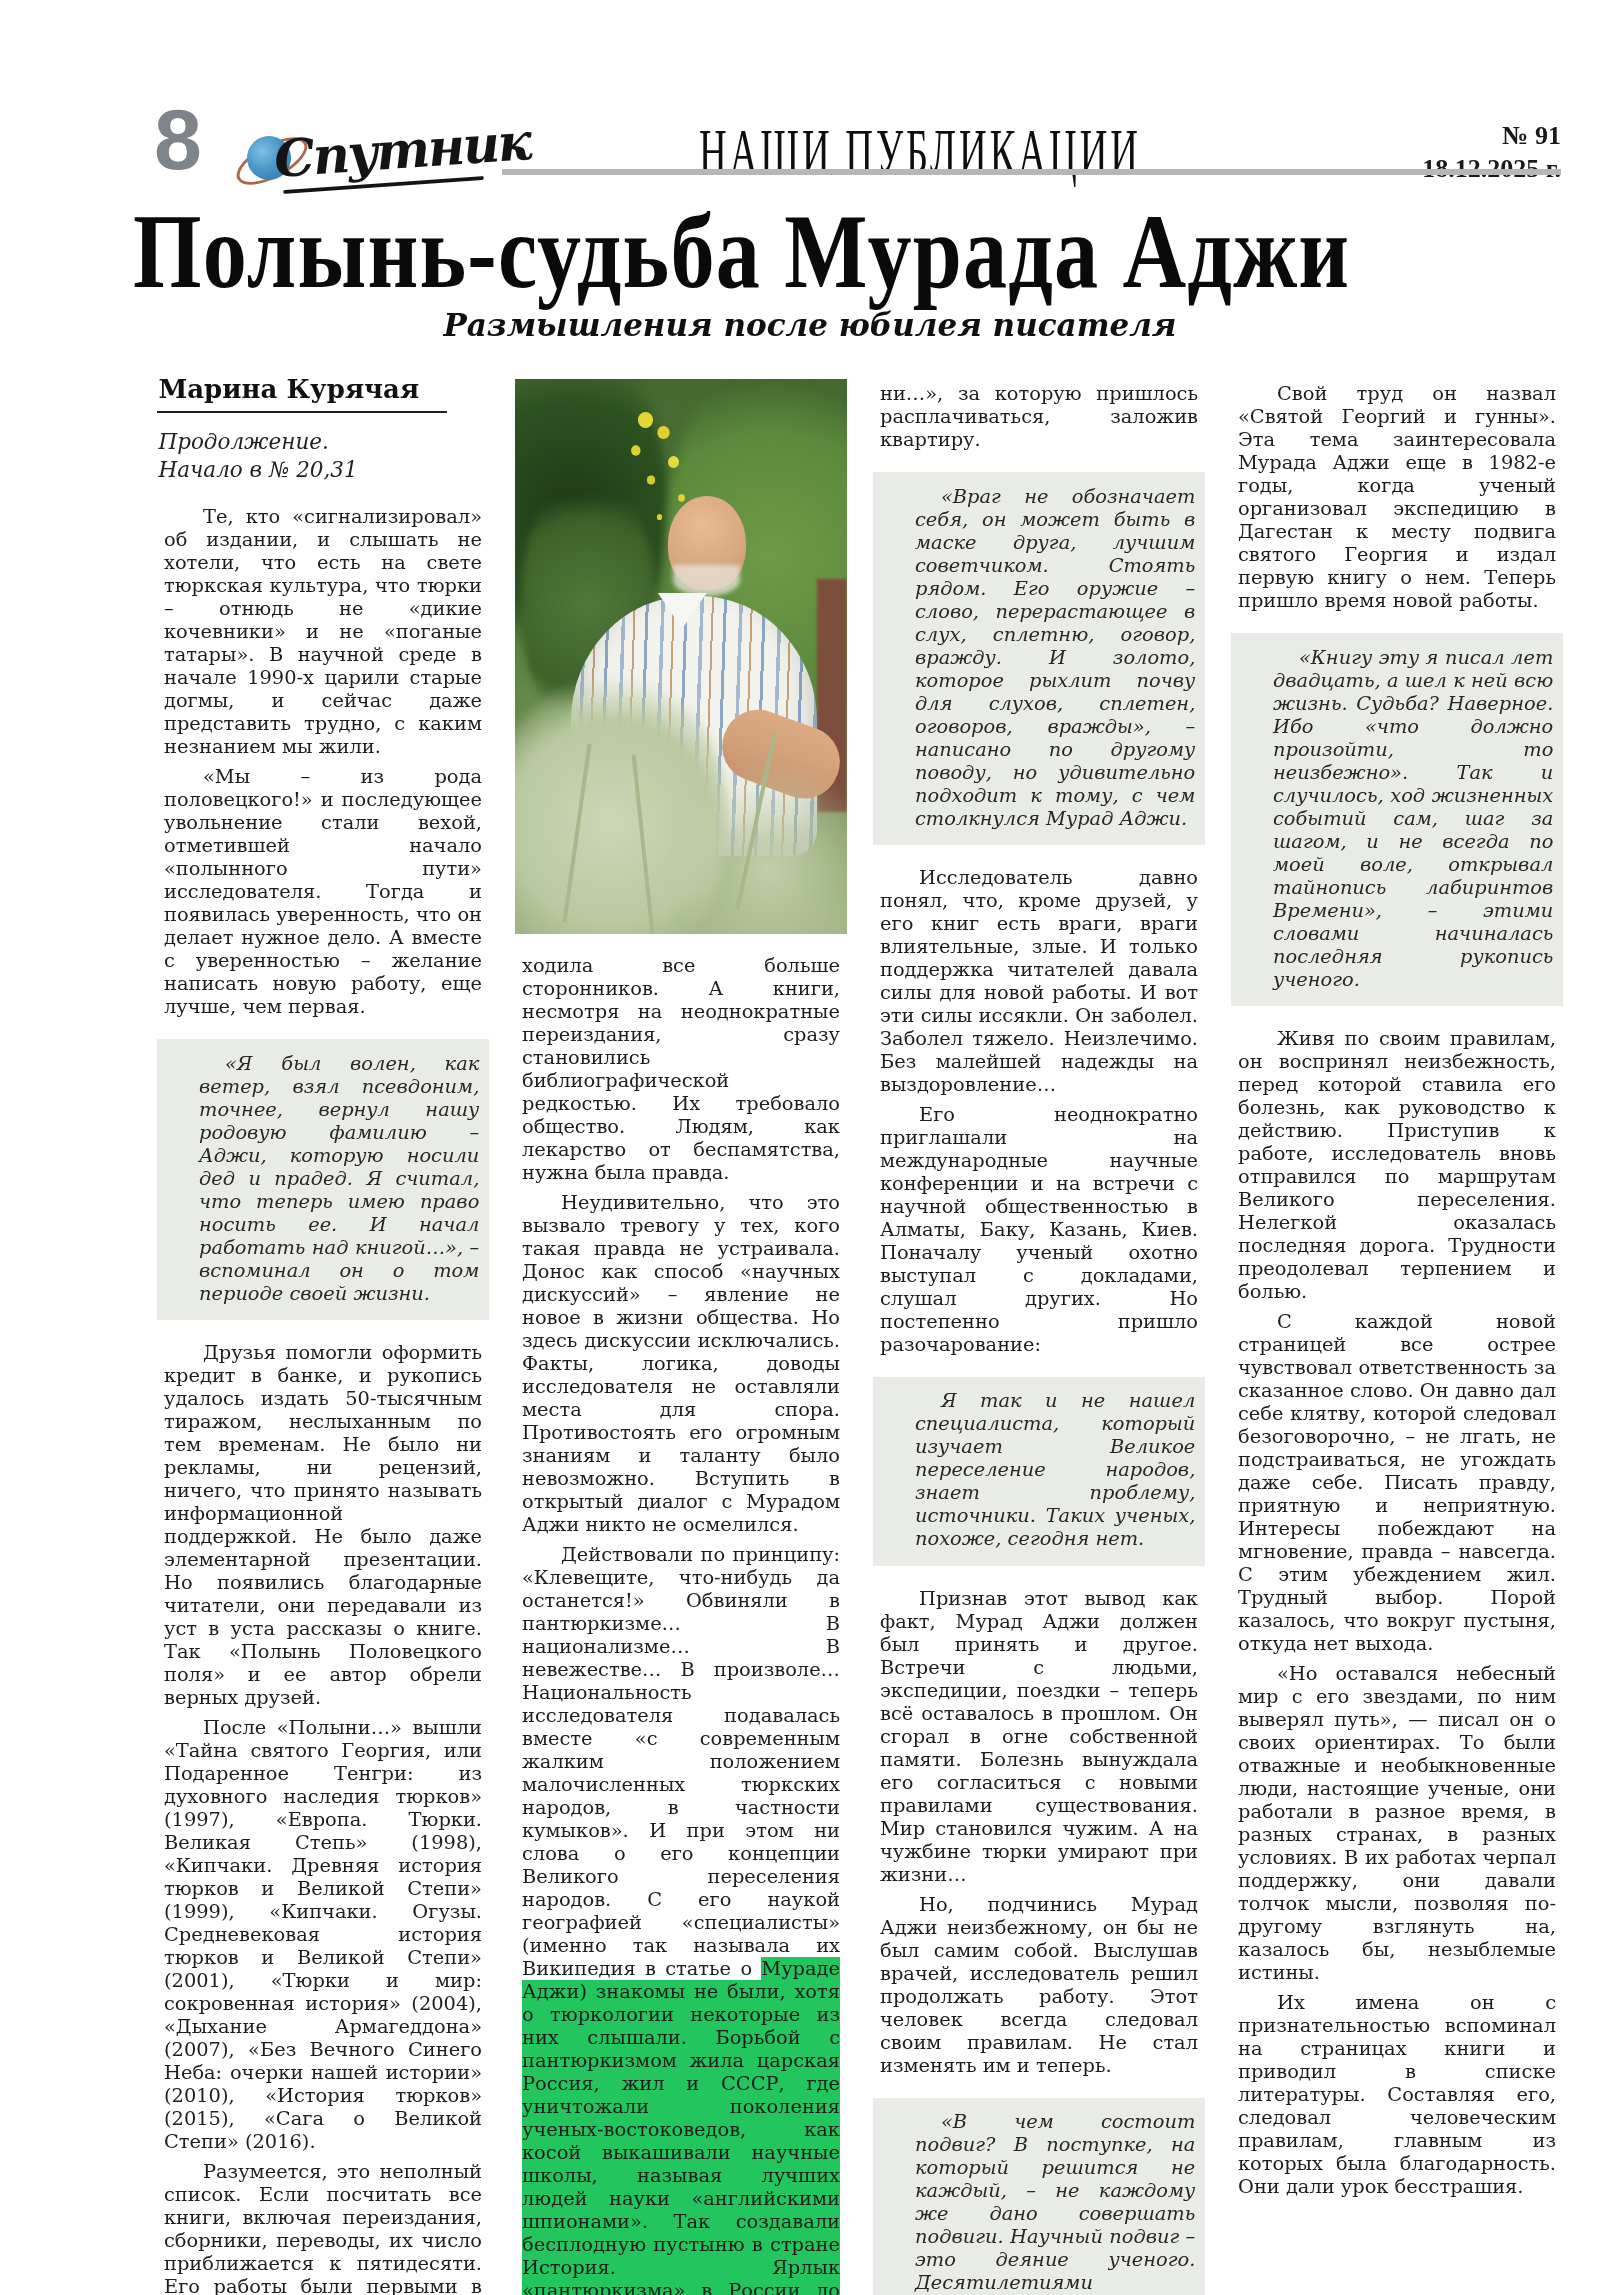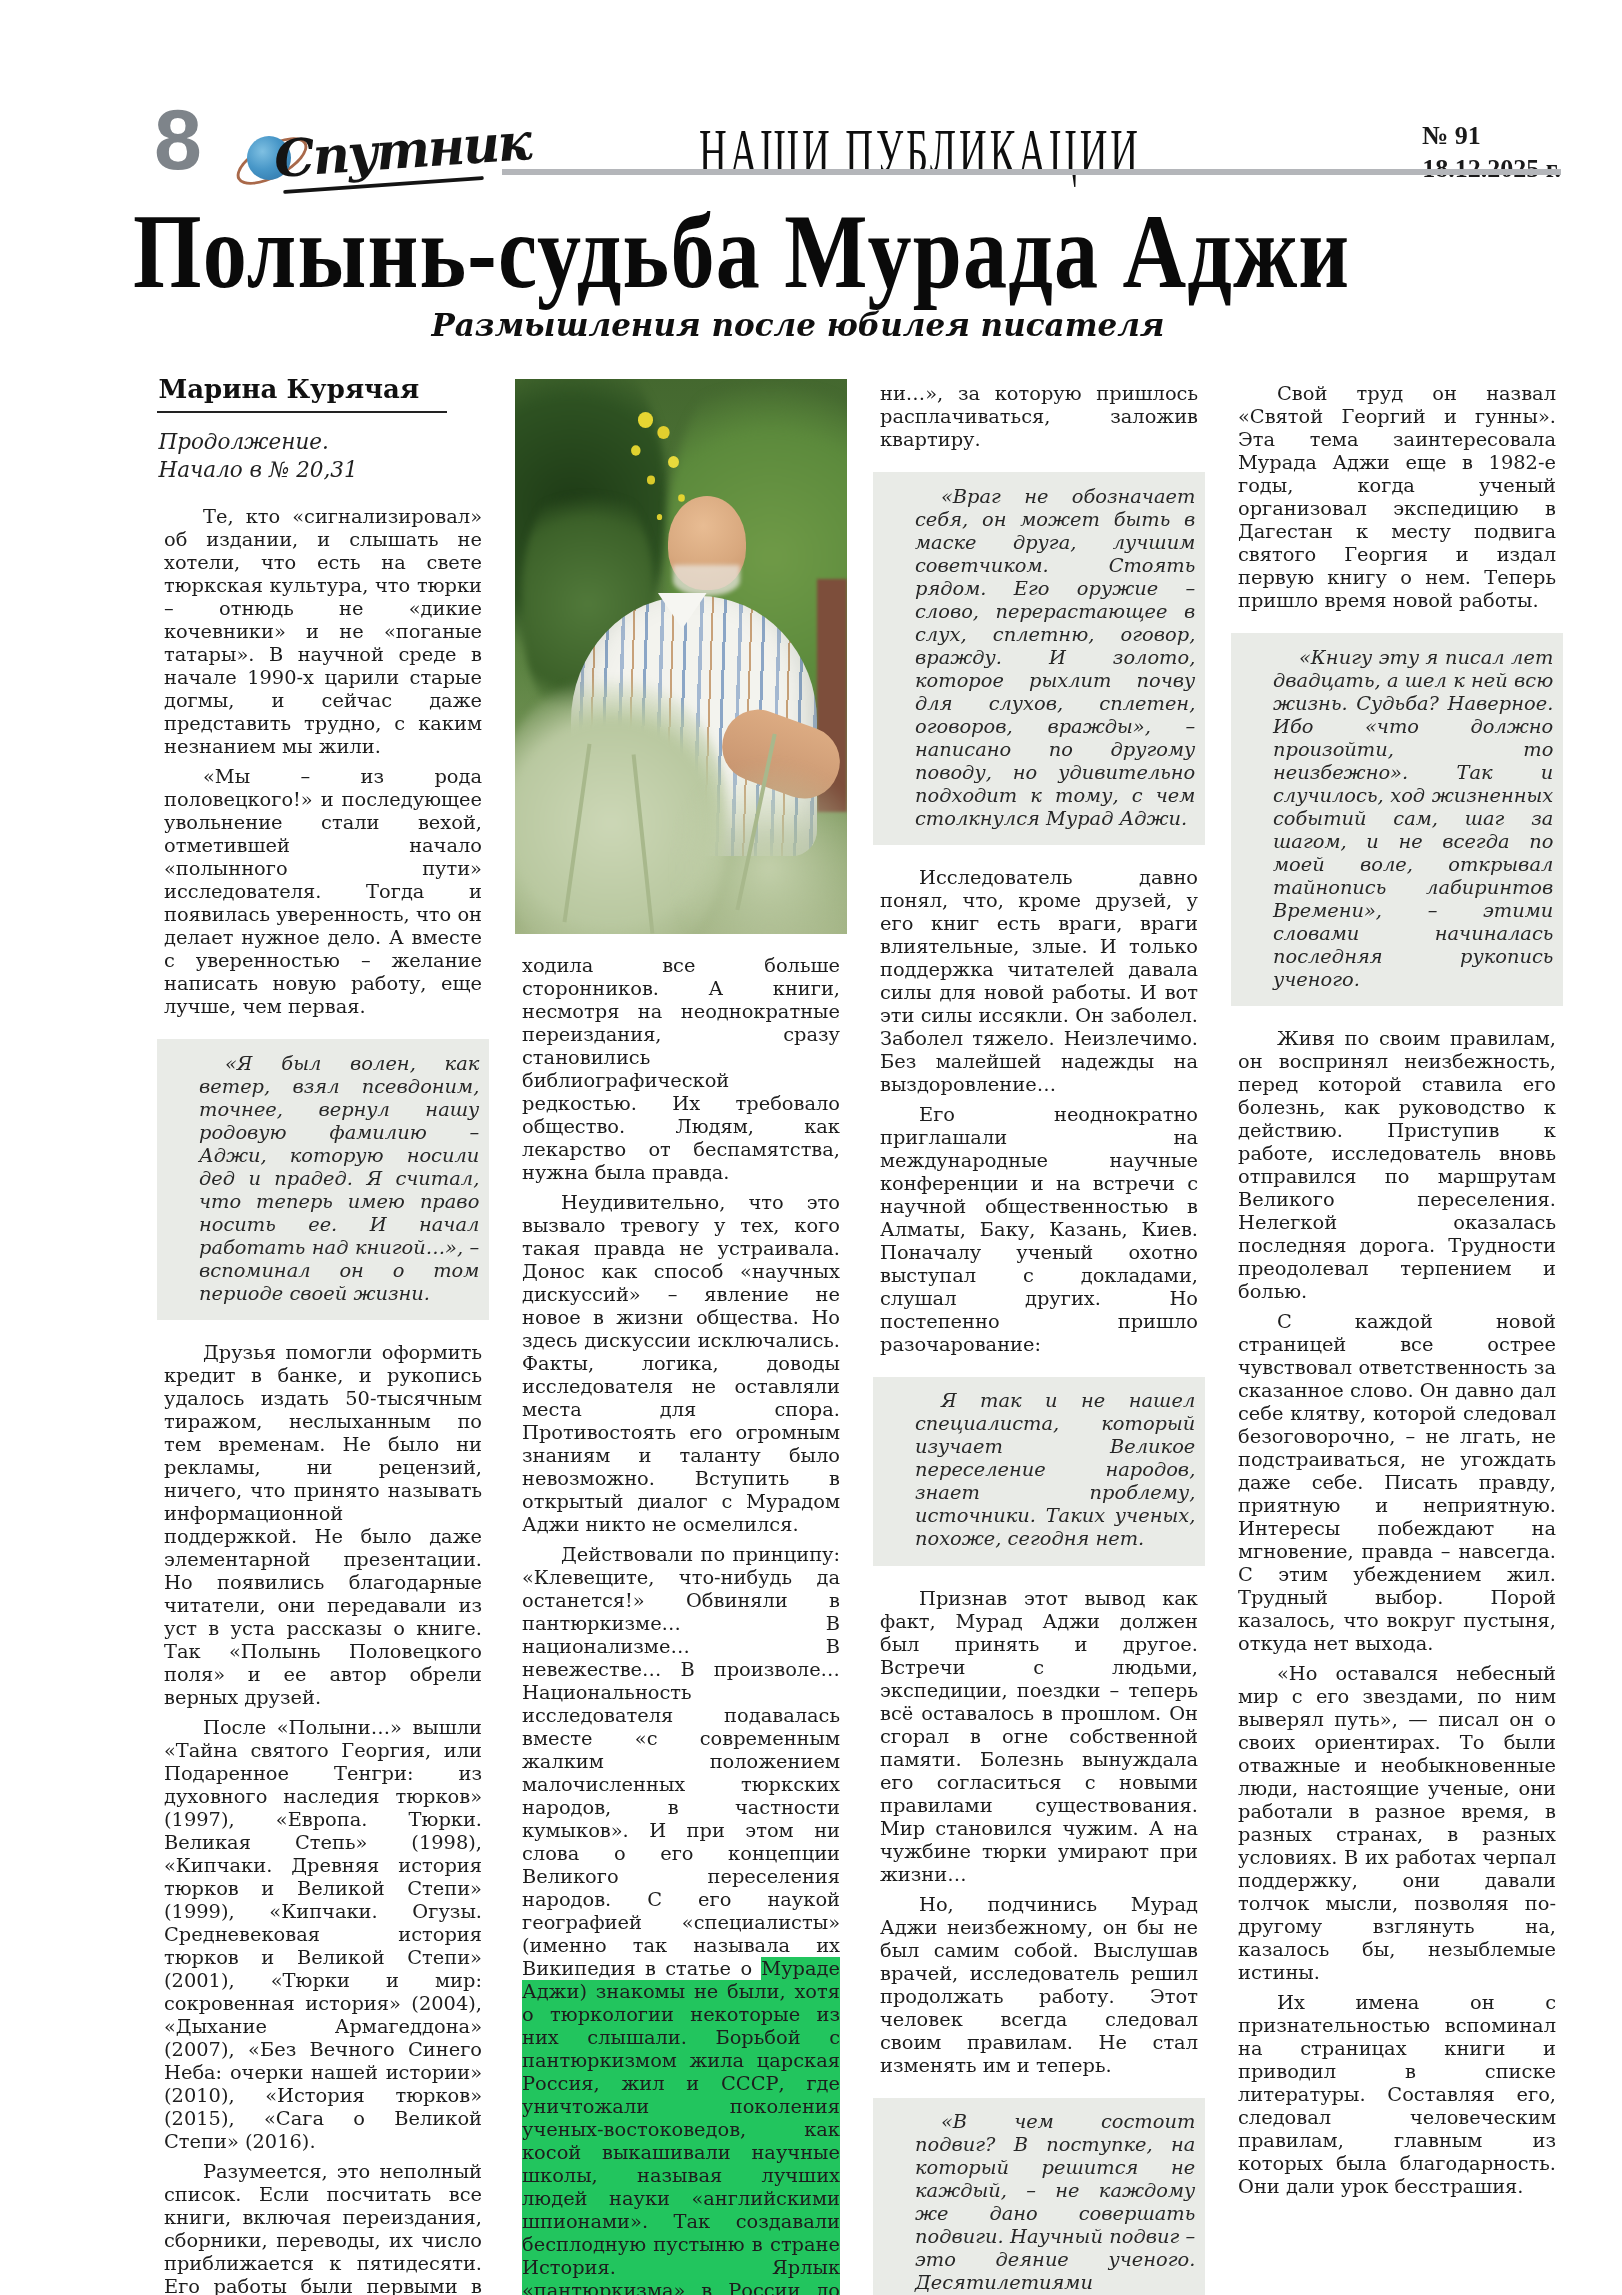--- a/index.html
+++ b/index.html
@@ -41,38 +41,38 @@
   }
   .section-title-wrap{position:absolute;left:920px;top:123px;transform:translateX(-50%);}
   .section-title{
     display:inline-block;
     font-family:"Liberation Serif",serif;font-weight:normal;
     font-size:64px;line-height:58px;letter-spacing:4.9px;color:#0e0e0e;
     transform:scaleX(.60);transform-origin:center;
     white-space:nowrap;
   }
   .issue-block{
-    position:absolute;right:62px;top:119px;
+    position:absolute;right:62px;top:119px;text-align:right;
     font-family:"Liberation Serif",serif;font-weight:bold;
     font-size:26px;line-height:33px;color:#1a1a1a;
   }
   .masthead-rule{
     position:absolute;left:502px;top:169px;width:1059px;height:5.5px;
     background:#b4b6ba;
   }
   
   .headline{position:absolute;left:0;top:200px;width:1484px;text-align:center;white-space:nowrap;}
   .headline span{
     display:inline-block;
     font-family:"Liberation Serif",serif;font-weight:bold;
     font-size:105px;line-height:104px;color:#0a0a0a;
     transform:scaleX(.84);transform-origin:center;
     letter-spacing:1.4px;
   }
-  .subtitle{position:absolute;left:4px;top:307px;width:1588px;text-align:center;}
+  .subtitle{position:absolute;left:16px;top:307px;width:1588px;text-align:center;}
   .subtitle span{
     font-family:"DejaVu Serif",serif;font-style:italic;font-weight:bold;
     font-size:31px;color:#101010;
   }
   
   .columns{
     position:absolute;left:157px;top:375px;width:1403px;
     display:flex;gap:26px;align-items:flex-start;
   }
   .col{width:332px;flex:0 0 332px;}

